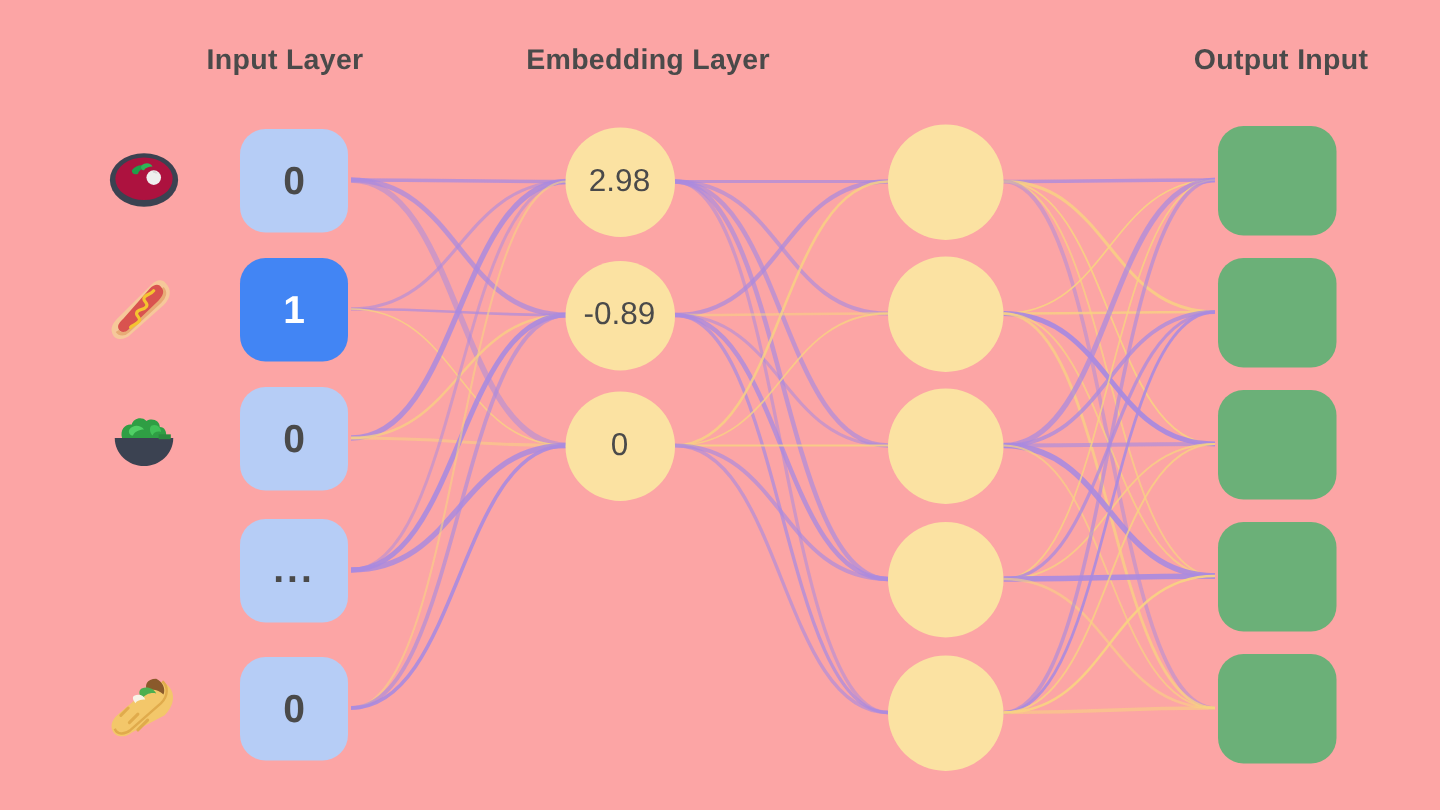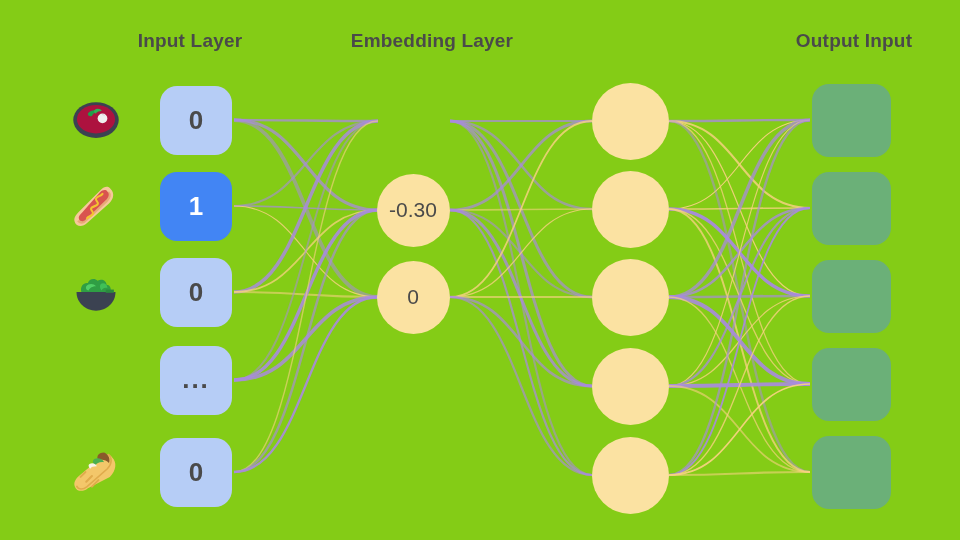--- a/index.html
+++ b/index.html
@@ -7,21 +7,21 @@
     padding: 0;
     background: #ffffff;
   }
   body {
     font-family: "Liberation Sans", sans-serif;
   }
   #canvas {
     position: relative;
     width: 960px;
     height: 540px;
-    background: #84cc16;
+    background: #fca5a5;
     overflow: hidden;
   }
   #edges {
     position: absolute;
     left: 0;
     top: 0;
     width: 960px;
     height: 540px;
     pointer-events: none;
   }
@@ -205,22 +205,25 @@
   <div class="node input-box" style="left:160px; top:257.5px;">
     <span>0</span>
   </div>
   <div class="node input-box ellipsis" style="left:160px; top:345.5px;">
     <span>...</span>
   </div>
   <div class="node input-box" style="left:160px; top:437.5px;">
     <span>0</span>
   </div>
 
+  <div class="node embed-circle" style="left:376.5px; top:84.5px;">
+    <span>2.98</span>
+  </div>
   <div class="node embed-circle" style="left:376.5px; top:173.5px;">
-    <span>-0.30</span>
+    <span>-0.89</span>
   </div>
   <div class="node embed-circle" style="left:376.5px; top:260.5px;">
     <span>0</span>
   </div>
 
   <div class="node hidden-circle" style="left:591.5px; top:82.5px;"></div>
   <div class="node hidden-circle" style="left:591.5px; top:170.5px;"></div>
   <div class="node hidden-circle" style="left:591.5px; top:258.5px;"></div>
   <div class="node hidden-circle" style="left:591.5px; top:347.5px;"></div>
   <div class="node hidden-circle" style="left:591.5px; top:436.5px;"></div>

